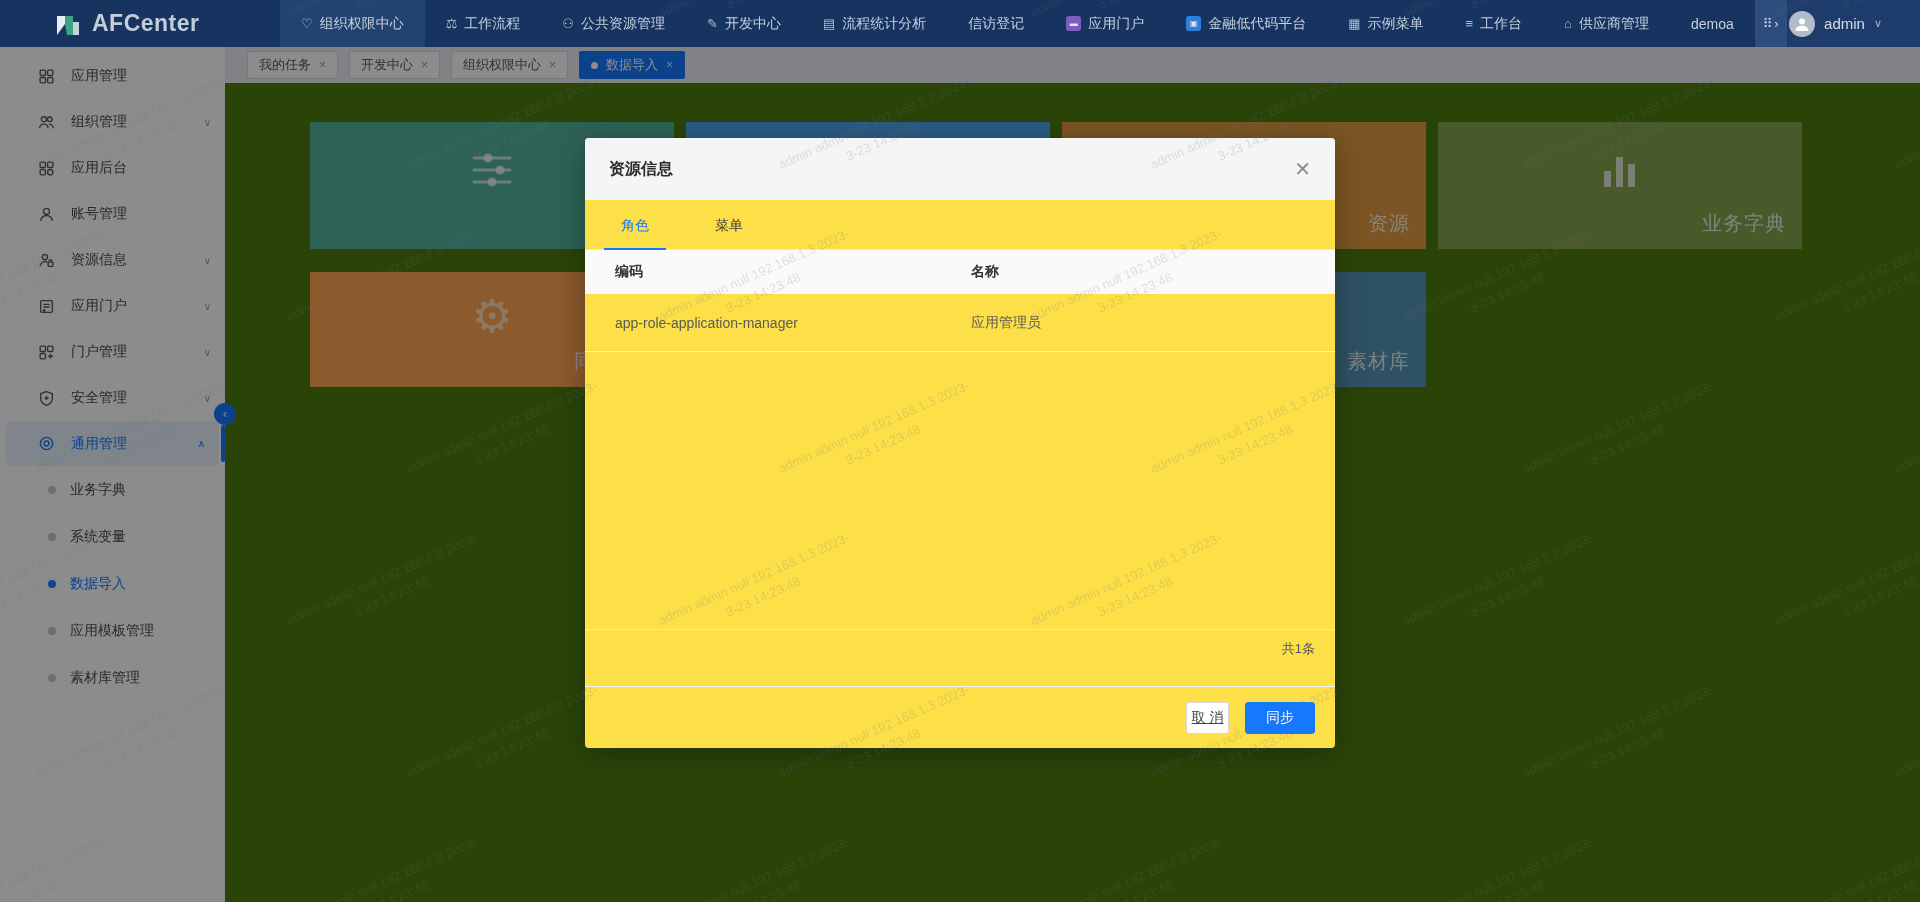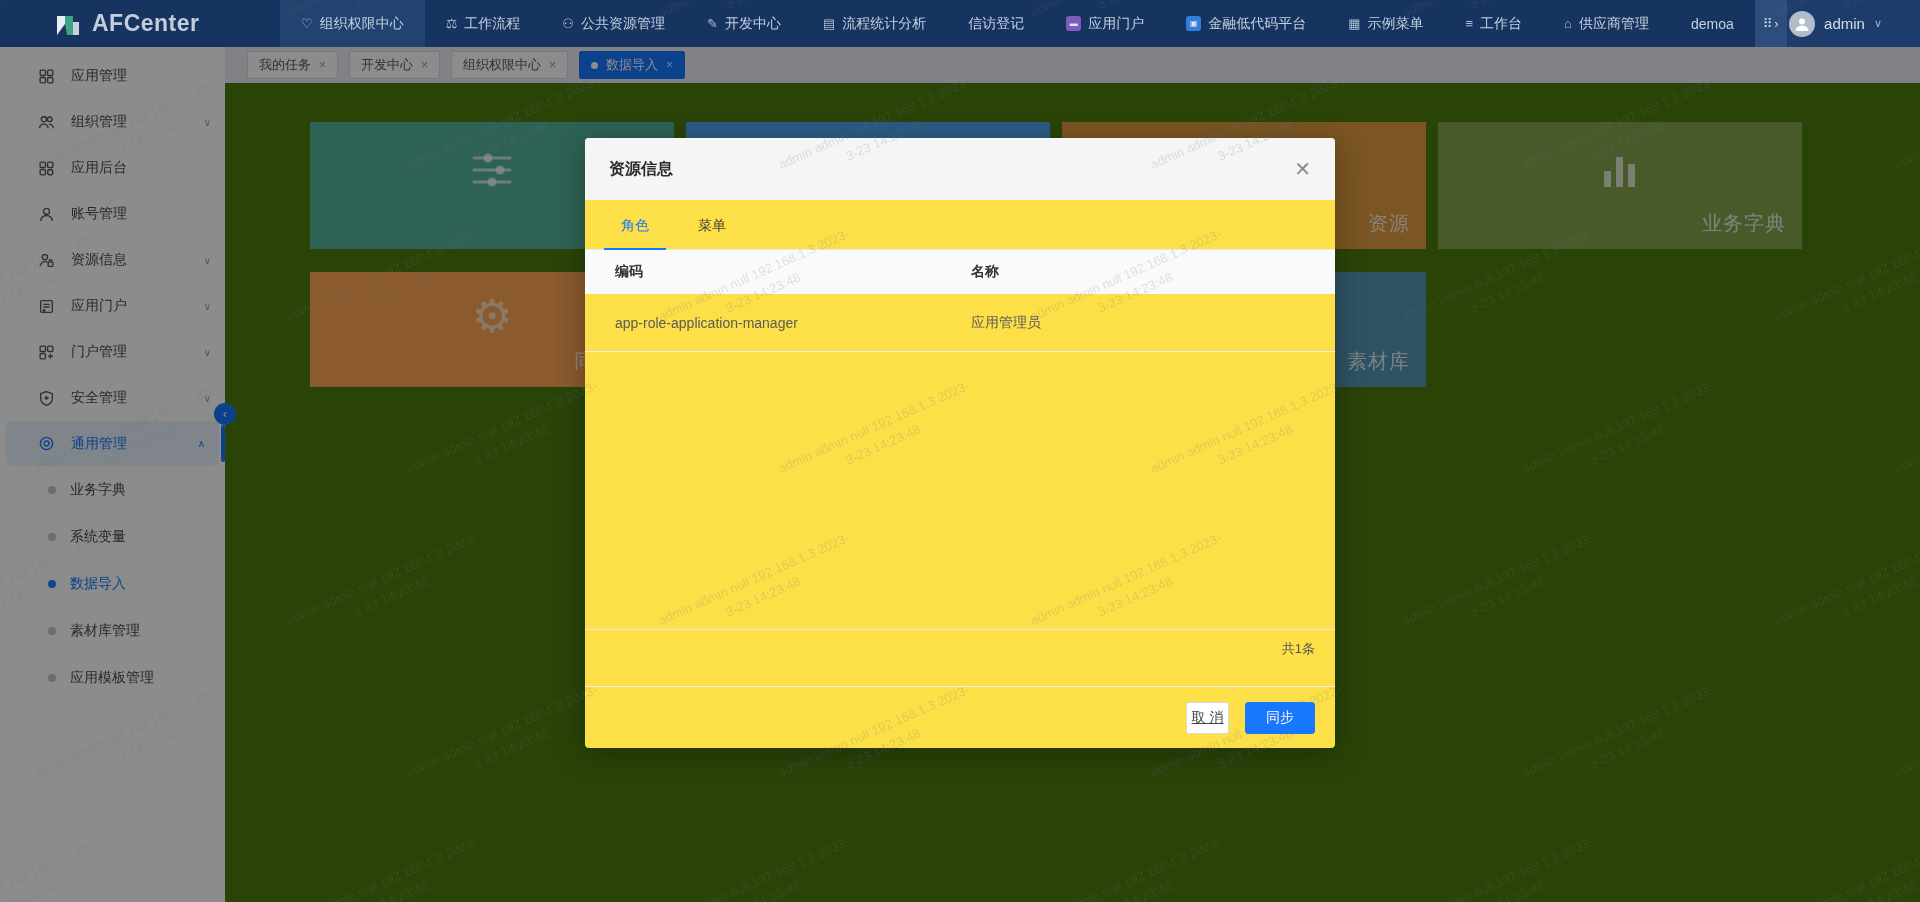--- a/index.html
+++ b/index.html
@@ -81,21 +81,21 @@
   .mask { position:fixed; left:0; right:0; top:47px; bottom:0;
     background:rgba(0,0,0,0.45); z-index:10; }
   .modal { position:fixed; left:585px; top:138px; width:750px; height:610px;
     background:#fde047; border-radius:4px; box-shadow:0 6px 30px rgba(0,0,0,.3);
     z-index:20; display:flex; flex-direction:column; }
   .m-header { height:62px; background:#f5f5f6; border-radius:4px 4px 0 0;
     display:flex; align-items:center; padding:0 24px; }
   .m-title { font-size:16px; color:#2b2b2b; font-weight:600; flex:1; }
   .m-close { color:#8c8c8c; font-size:20px; cursor:pointer; line-height:1; }
   .m-tabs { height:50px; display:flex; align-items:flex-end; padding-left:19px;
-    border-bottom:1px solid #e8e8e8; gap:15px; }
+    border-bottom:1px solid #e8e8e8; gap:32px; }
   .m-tab { padding:0 17px 13px; font-size:14px; color:#3d3d3d; cursor:pointer;
     border-bottom:2px solid transparent; margin-bottom:-1px; }
   .m-tab.active { color:#1677ff; border-bottom-color:#1677ff; }
   .m-thead { height:44px; background:#fafafa; display:flex; align-items:center;
     font-size:14px; font-weight:700; color:#333; }
   .m-col1 { width:386px; padding-left:30px; }
   .m-col2 { flex:1; }
   .m-row { height:58px; display:flex; align-items:center; font-size:14px; color:#5a5a5a;
     border-bottom:1px solid #f0f0f0; }
   .m-body-space { flex:1; }
@@ -298,25 +298,25 @@
   <div class="sub-item">
     <span class="sub-dot"></span>
     <span>系统变量</span>
   </div>
   <div class="sub-item active">
     <span class="sub-dot"></span>
     <span>数据导入</span>
   </div>
   <div class="sub-item">
     <span class="sub-dot"></span>
-    <span>素材库管理</span>
+    <span>应用模板管理</span>
   </div>
   <div class="sub-item">
     <span class="sub-dot"></span>
-    <span>应用模板管理</span>
+    <span>素材库管理</span>
   </div>
 </div>
 <div class="collapse-btn">‹</div>
 
 <div class="content">
   <div class="tile t1">
     <svg class="t-icon" width="48" height="40" viewBox="0 0 48 40">
       <g stroke="rgba(255,255,255,.65)" stroke-width="3" stroke-linecap="round">
         <line x1="6" y1="8" x2="42" y2="8"></line>
           <line x1="6" y1="20" x2="42" y2="20"></line>

